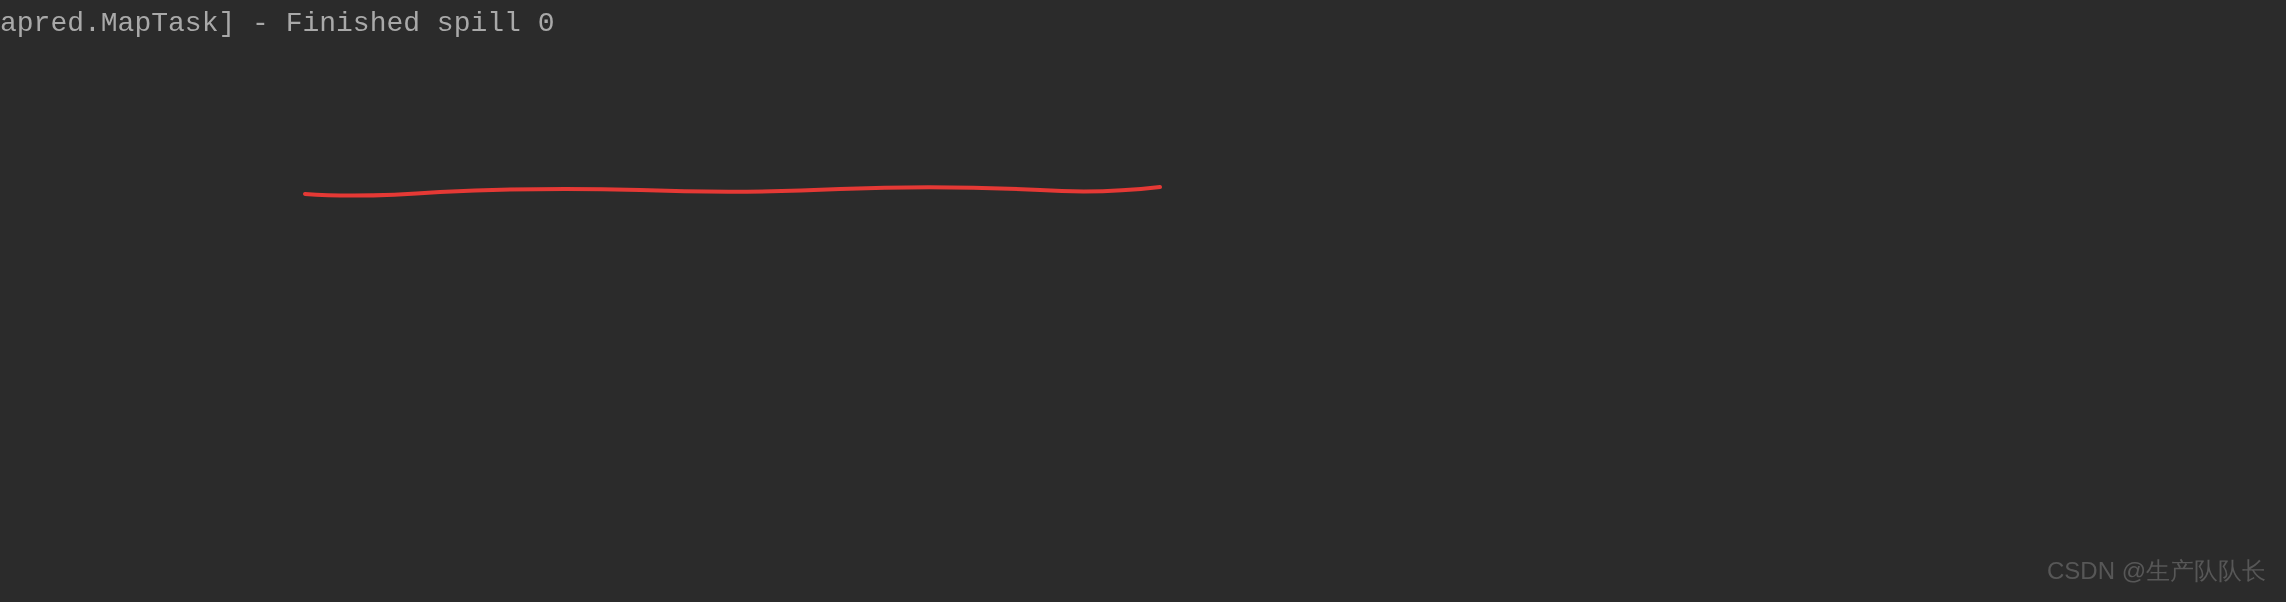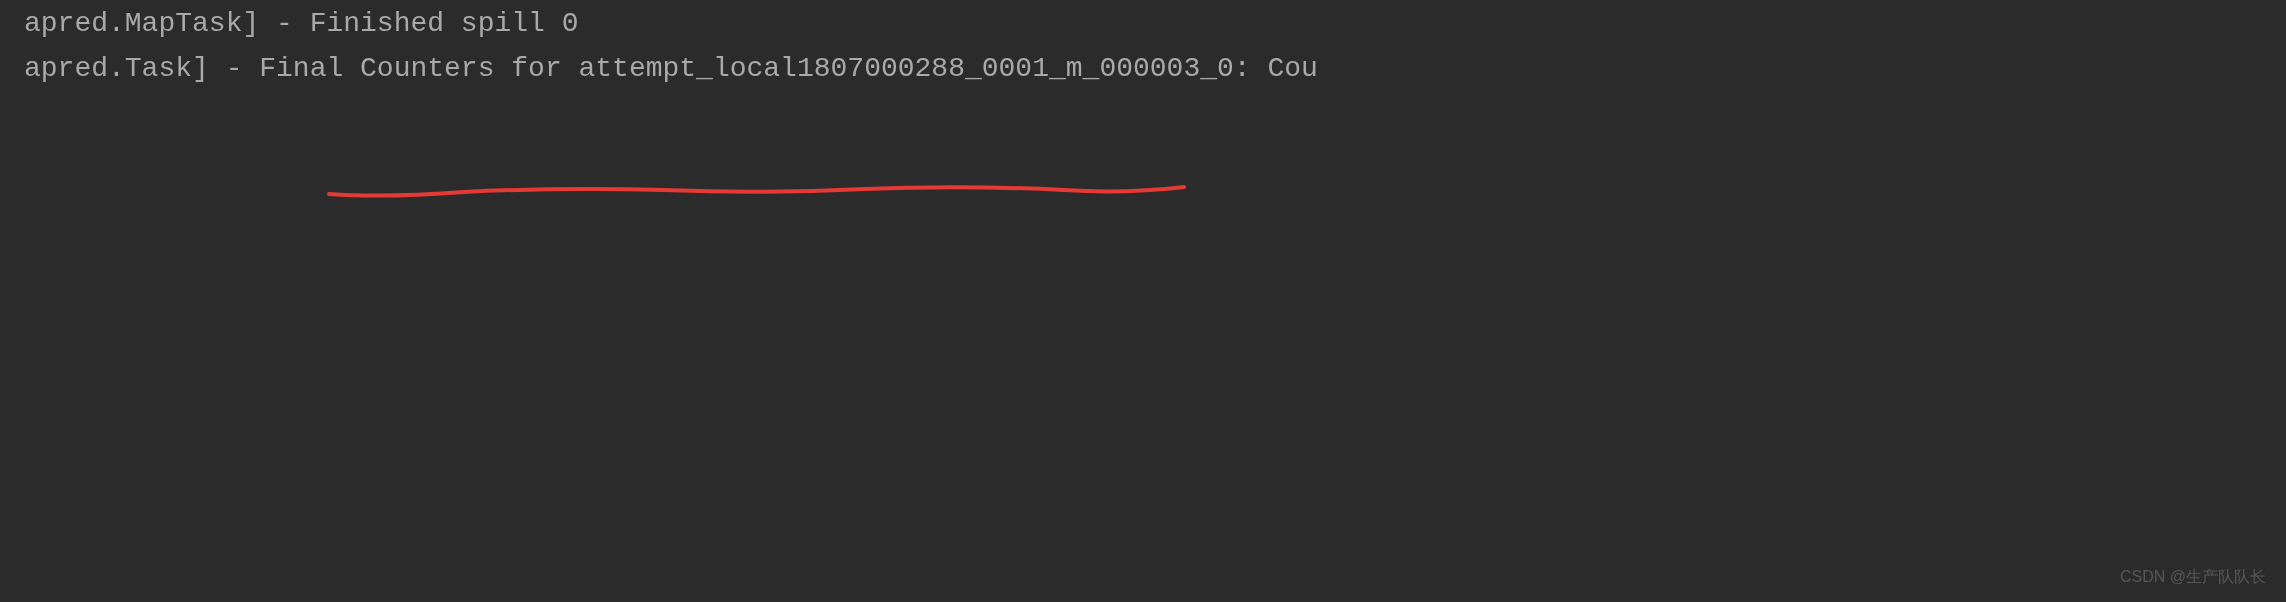--- a/index.html
+++ b/index.html
@@ -15,47 +15,45 @@
       line-height: 1.6;
       overflow: hidden;
       width: 2286px;
       height: 602px;
       position: relative;
       padding-top: 2px;
     }
     .log-container {
       white-space: nowrap;
       position: relative;
-      margin-left: 24px;
     }
     .log-line {
       display: block;
       white-space: pre;
       position: relative;
     }
     .underline-svg {
       position: absolute;
       pointer-events: none;
       z-index: 10;
     }
     .watermark {
       position: absolute;
       bottom: 12px;
       right: 20px;
-      font-size: 16px;
+      font-size: 24px;
       color: #6a6a6a;
       font-family: 'Microsoft YaHei', sans-serif;
       opacity: 0.7;
     }
   </style>
 </head>
 <body>
 
 <div class="log-container">
   <span class="log-line">apred.MapTask] - Finished spill 0</span>
-  <span class="log-line">apred.Task] - Final Counters for attempt_local1807000288_0001_m_000003_0: Cou</span>
 
   <svg class="underline-svg" style="left: 300px; top: 170px; width: 870px; height: 40px;" viewBox="0 0 870 40">
     <path d="M 5 22 Q 60 26 140 20 Q 240 15 340 18 Q 440 22 540 17 Q 640 13 740 18 Q 800 22 860 15" stroke="#e53935" stroke-width="4" fill="none" stroke-linecap="round"></path>
   </svg>
 </div>
 
 <div class="watermark">CSDN @生产队队长</div>
 
 </body></html>

